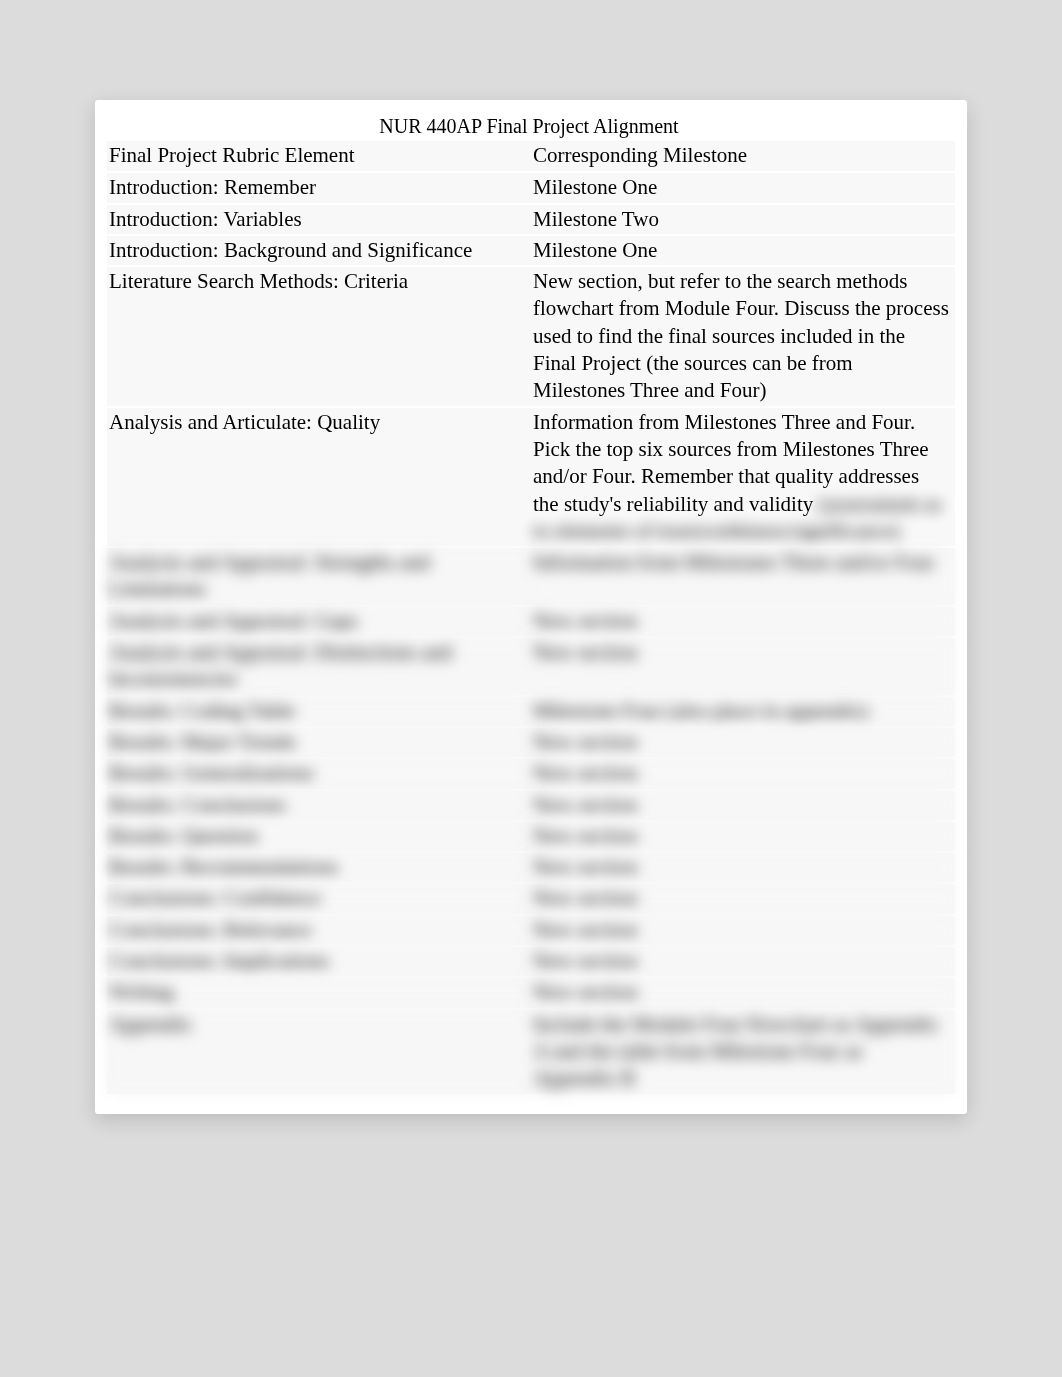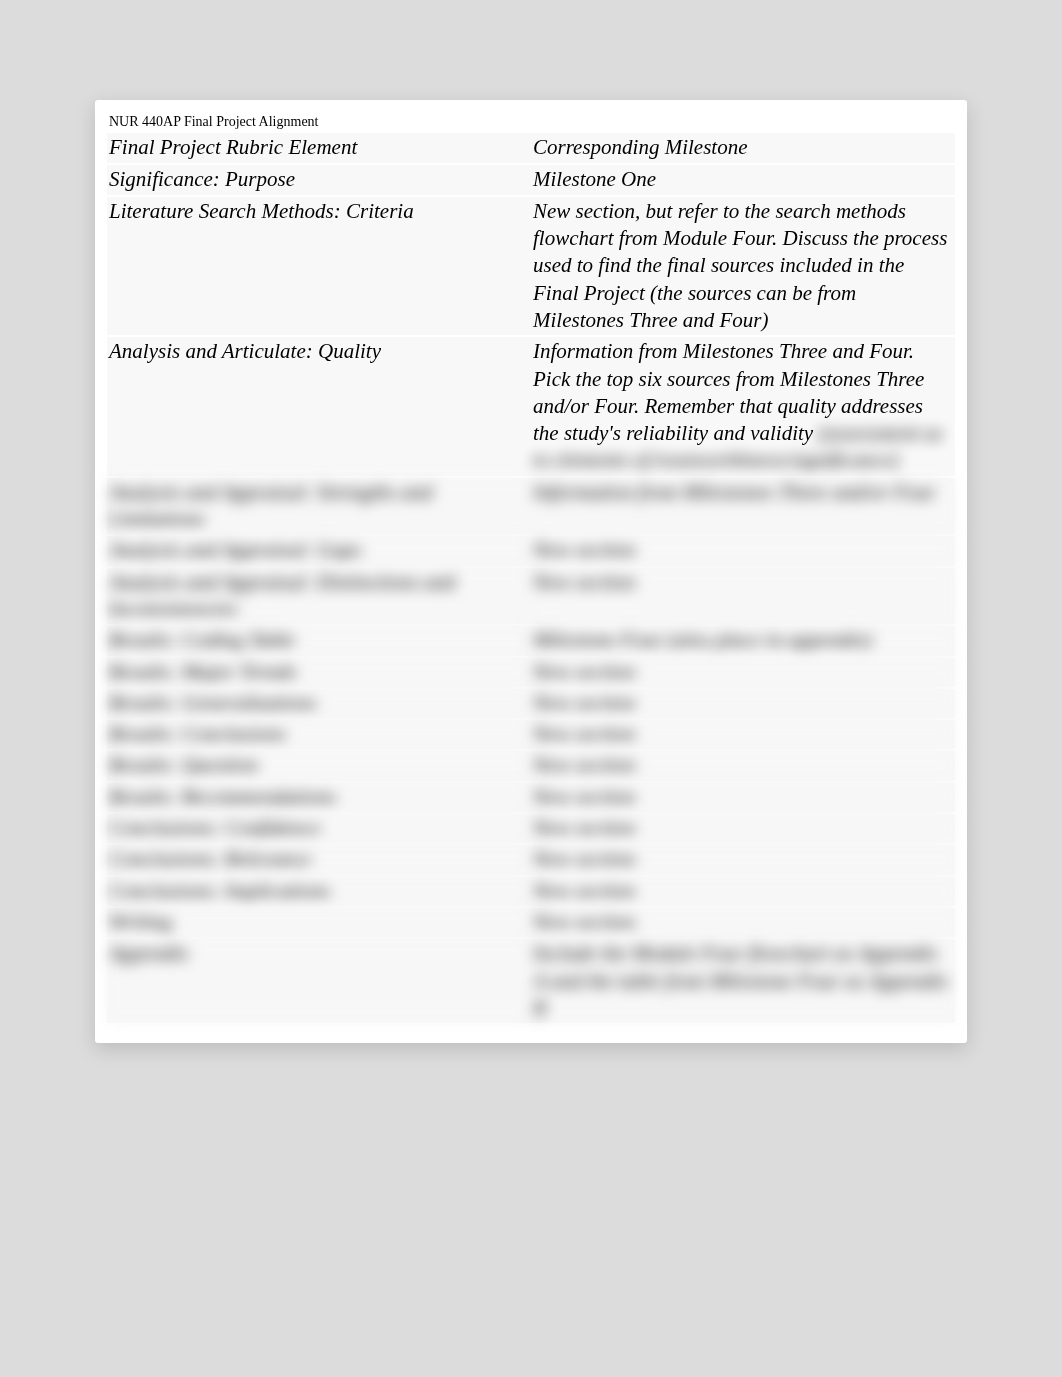--- a/index.html
+++ b/index.html
@@ -27,34 +27,34 @@
     table {
       border-collapse: collapse;
       width: 100%;
       table-layout: fixed;
     }
     td {
       vertical-align: top;
       padding: 1px 6px 1px 2px;
     }
     .title-row td {
-      font-size: 14px;
+      text-align: center;
+      font-size: 20px;
       padding-bottom: 2px;
     }
     .header-row td {
       padding-bottom: 2px;
     }
     .header-row td:first-child {
       text-align: left;
     }
     .header-row td:last-child {
     }
     tr.data-row td {
       position: relative;
-      font-style: italic;
     }
     tr.data-row td::after {
       content: "";
       position: absolute;
       left: 0;
       right: 0;
       top: 2px;
       height: calc(100% - 4px);
       background: #f7f7f7;
       z-index: -1;
@@ -94,21 +94,29 @@
     </colgroup>
     <tbody id="table-body">
       <tr class="title-row">
         <td colspan="2">NUR 440AP Final Project Alignment</td>
       </tr>
       <tr class="header-row data-row">
         <td>Final Project Rubric Element</td>
         <td>Corresponding Milestone</td>
       </tr>
     <tr class="data-row">
-          <td>Significance: Purpose</td>
+          <td>Introduction: Remember</td>
+          <td>Milestone One</td>
+        </tr>
+        <tr class="data-row">
+          <td>Introduction: Variables</td>
+          <td>Milestone Two</td>
+        </tr>
+        <tr class="data-row">
+          <td>Introduction: Background and Significance</td>
           <td>Milestone One</td>
         </tr>
         <tr class="data-row">
           <td>Literature Search Methods: Criteria</td>
           <td>New section, but refer to the search methods flowchart from Module Four. Discuss the process used to find the final sources included in the Final Project (the sources can be from Milestones Three and Four)</td>
         </tr>
         <tr class="data-row">
           <td>Analysis and Articulate: Quality</td>
           <td><span>Information from Milestones Three and Four. Pick the top six sources from Milestones Three and/or Four. Remember that quality addresses the study's reliability and validity </span><span class="blurred">(assessment as to elements of trustworthiness/significance)</span></td>
         </tr>

